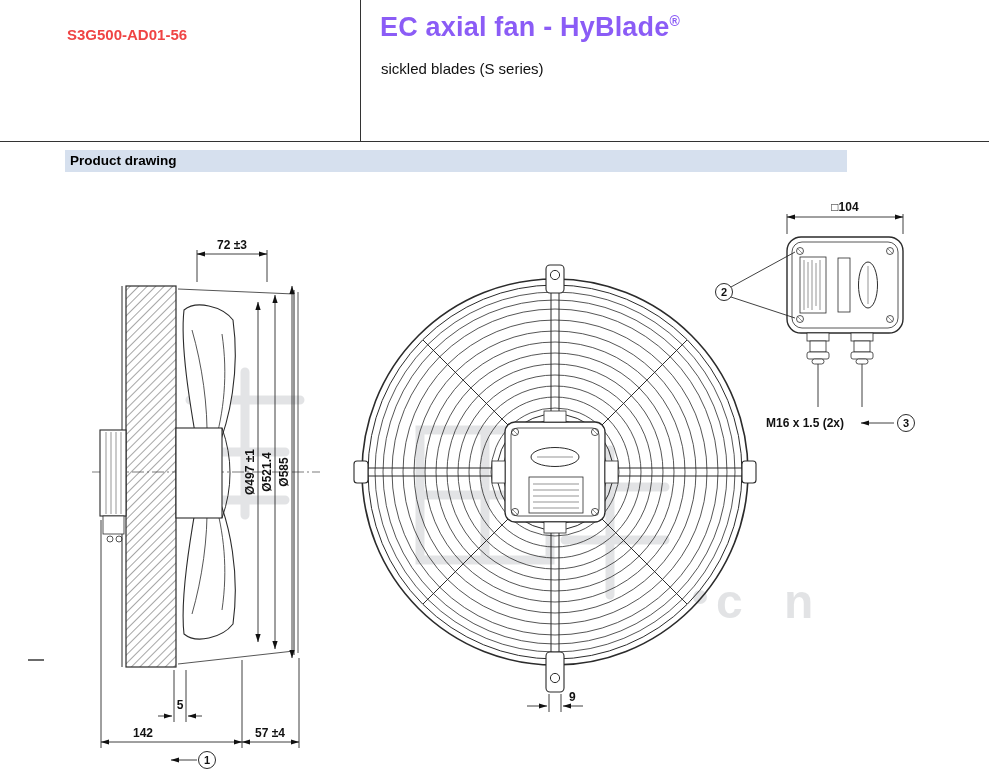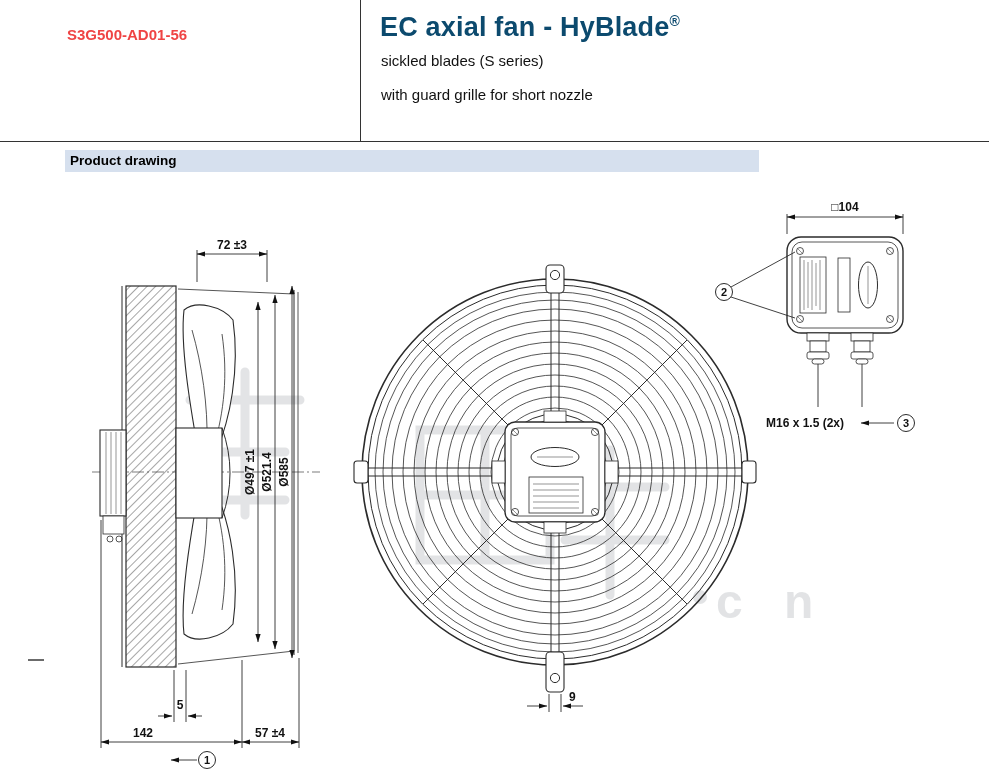--- a/index.html
+++ b/index.html
@@ -1,27 +1,27 @@
 <!DOCTYPE html>
 <html><head>
 <meta charset="utf-8">
 <style>
   html,body{margin:0;padding:0;background:#ffffff;}
   .page{position:relative;width:989px;height:776px;background:#fff;overflow:hidden;
         font-family:"Liberation Sans","DejaVu Sans",sans-serif;color:#111;}
   .part-number{position:absolute;left:67px;top:26px;font-size:15px;font-weight:bold;color:#ef4444;}
   .v-divider{position:absolute;left:360px;top:0;height:141px;width:0;border-left:1px solid #333;}
   .title-block{position:absolute;left:380px;top:12px;}
-  .main-title{font-size:27px;font-weight:600;color:#0c4a6e;letter-spacing:0.2px;}
+  .main-title{font-size:27px;font-weight:600;color:#8b5cf6;letter-spacing:0.2px;}
   .main-title sup{font-size:14px;}
   .subtitle{position:absolute;left:381px;font-size:15px;color:#111;}
-  .subtitle.s1{top:52px;}
+  .subtitle.s1{top:60px;}
   .subtitle.s2{top:86px;}
   .h-rule{position:absolute;left:0;top:141px;width:989px;height:0;border-top:1px solid #333;}
-  .section-bar{position:absolute;left:65px;top:150px;width:694px;height:22px;background:#d6e0ee;}
+  .section-bar{position:absolute;left:65px;top:150px;width:782px;height:22px;background:#d6e0ee;}
   .section-bar span{display:inline-block;padding-left:5px;font-size:13.5px;font-weight:bold;
         line-height:22px;color:#000;}
   svg.drawing{position:absolute;left:0;top:0;width:989px;height:776px;}
   
   .ln{stroke:#2b2b2b;fill:none;stroke-width:1;}
   .lnw{stroke:#2b2b2b;fill:#fff;stroke-width:1.1;}
   .thick{stroke-width:1.6;}
   .med{stroke-width:1;}
   .thin{stroke-width:0.8;}
   .hair{stroke-width:0.5;}
@@ -37,21 +37,20 @@
 <div class="page">
 
   <div class="part-number">S3G500-AD01-56</div>
   <div class="v-divider"></div>
   <div class="title-block">
     <span class="main-title">
       <span>EC axial fan - HyBlade</span><sup>®</sup>
     </span>
   </div>
   <div class="subtitle s1">sickled blades (S series)</div>
-  <div class="subtitle s2">with guard grille for short nozzle</div>
   <div class="h-rule"></div>
 
   <div class="section-bar">
     <span>Product drawing</span>
   </div>
 
   <svg class="drawing" viewBox="0 0 989 776">
     <defs>
       <marker id="arr" markerWidth="10" markerHeight="7" refX="9.2" refY="3" orient="auto">
         <path d="M0,0 L9.5,3 L0,6 Z" fill="#111"></path>

